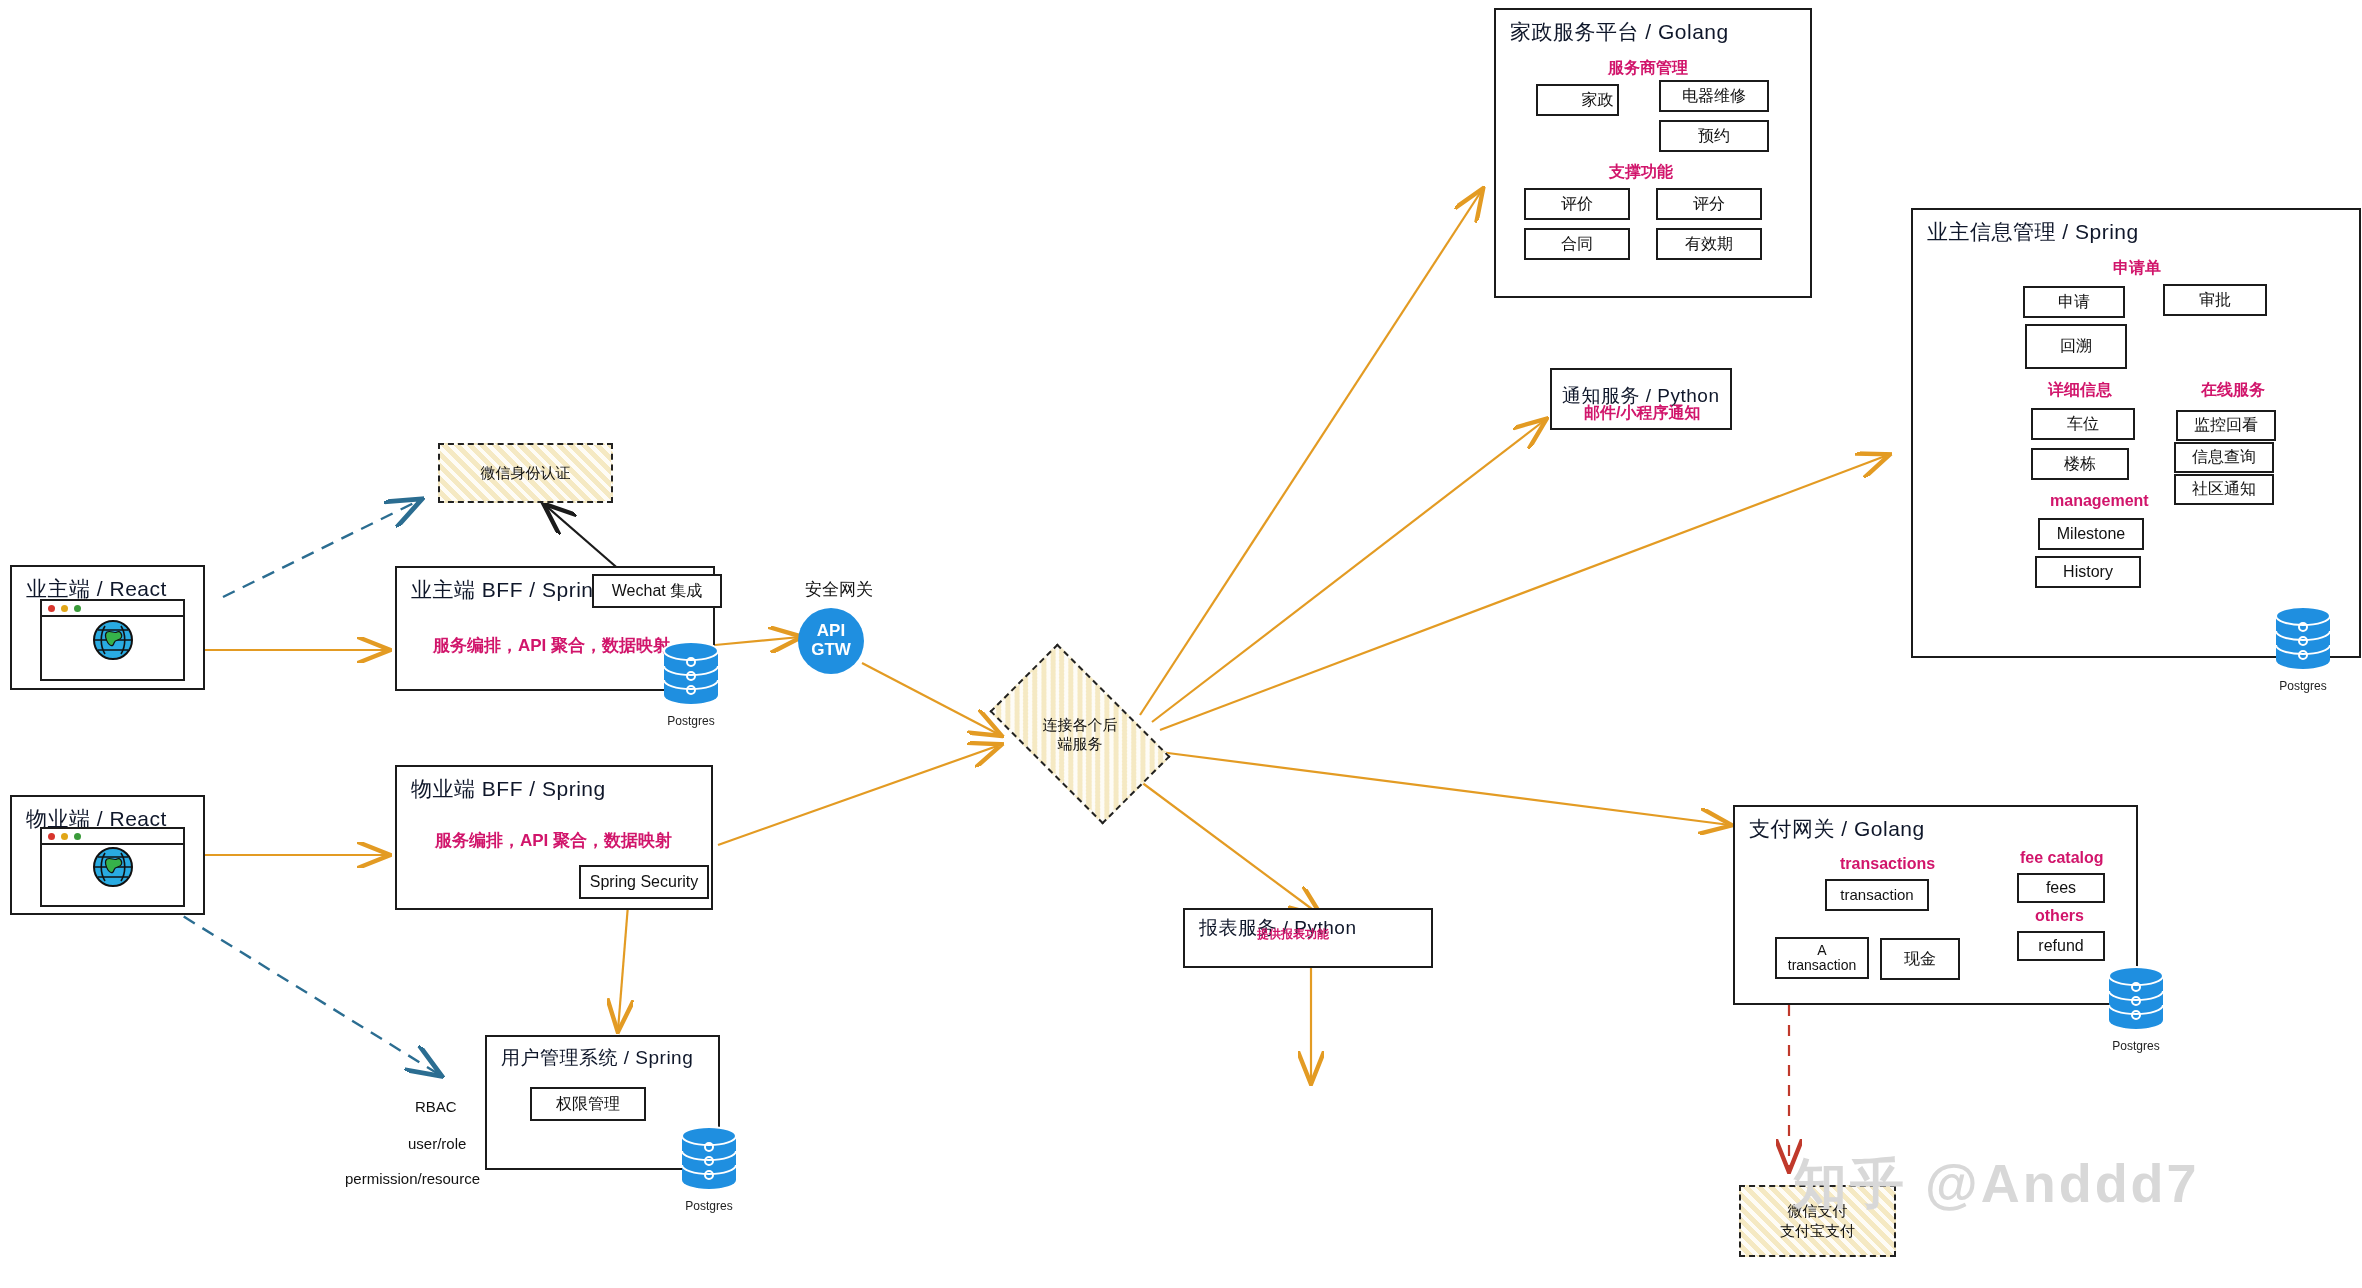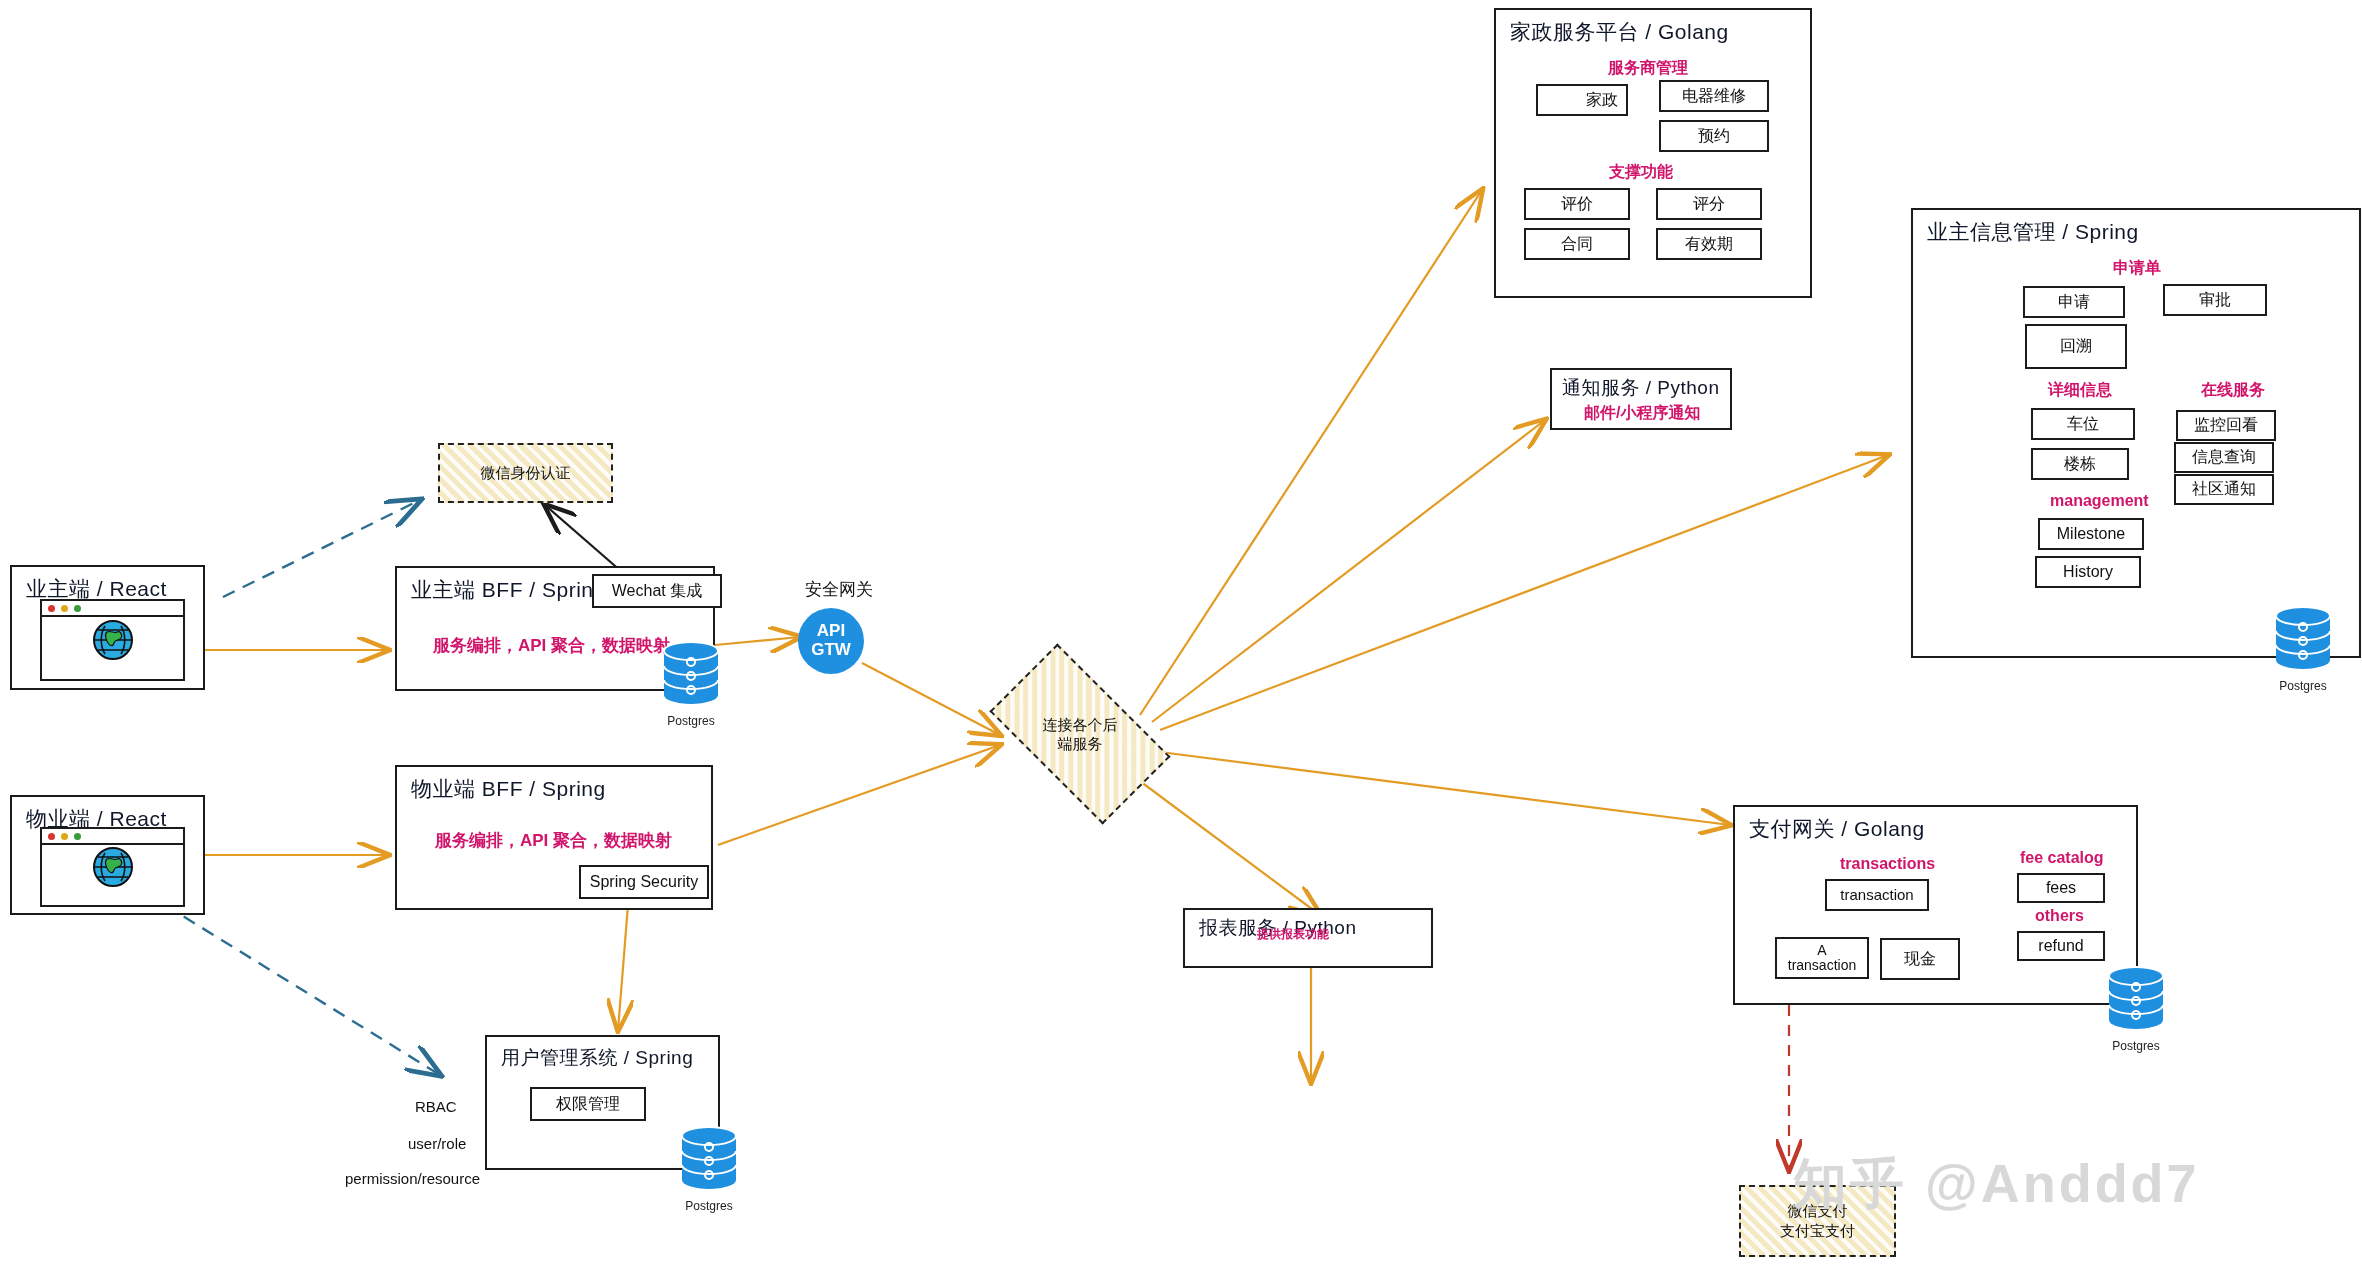--- a/index.html
+++ b/index.html
@@ -238,40 +238,40 @@
           <circle cx="31" cy="50" r="4"></circle>
       </g>
     </svg>
     <div class="cname">Postgres</div>
   </div>
 
   <div class="node box" style="left:1494px;top:8px;width:318px;height:290px;">
     <div class="box-title">家政服务平台 / Golang</div>
 
     <div class="grouplabel" style="left:112px;top:48px;">服务商管理</div>
-    <div class="chip" style="left:40px;top:74px;width:92px;height:32px;padding-left:40px;">
+    <div class="chip" style="left:40px;top:74px;width:83px;height:32px;padding-left:40px;">
       <span>家政</span></div>
     <div class="chip" style="left:163px;top:70px;width:110px;height:32px;">
       <span>电器维修</span></div>
     <div class="chip" style="left:163px;top:110px;width:110px;height:32px;">
       <span>预约</span></div>
 
     <div class="grouplabel" style="left:113px;top:152px;">支撑功能</div>
     <div class="chip" style="left:28px;top:178px;width:106px;height:32px;">
       <span>评价</span></div>
     <div class="chip" style="left:160px;top:178px;width:106px;height:32px;">
       <span>评分</span></div>
     <div class="chip" style="left:28px;top:218px;width:106px;height:32px;">
       <span>合同</span></div>
     <div class="chip" style="left:160px;top:218px;width:106px;height:32px;">
       <span>有效期</span></div>
   </div>
 
   <div class="node box" style="left:1550px;top:368px;width:182px;height:62px;">
-    <div class="box-title" style="font-size:19px;top:5px;left:10px;">通知服务 / Python</div>
+    <div class="box-title" style="font-size:19px;top:13px;left:10px;">通知服务 / Python</div>
     <div class="box-sub" style="left:32px;top:33px;font-size:16px;">邮件/小程序通知</div>
   </div>
 
   <div class="node box" style="left:1911px;top:208px;width:450px;height:450px;">
     <div class="box-title">业主信息管理 / Spring</div>
 
     <div class="grouplabel" style="left:200px;top:48px;">申请单</div>
     <div class="chip" style="left:110px;top:76px;width:102px;height:32px;">
       <span>申请</span></div>
     <div class="chip" style="left:250px;top:74px;width:104px;height:32px;">

